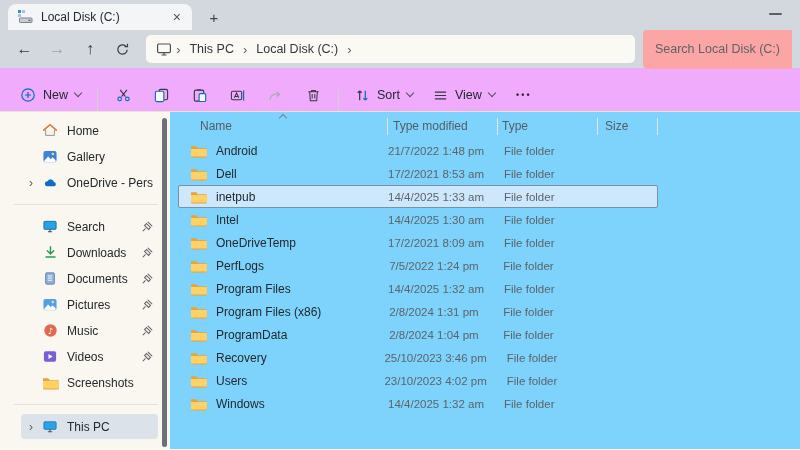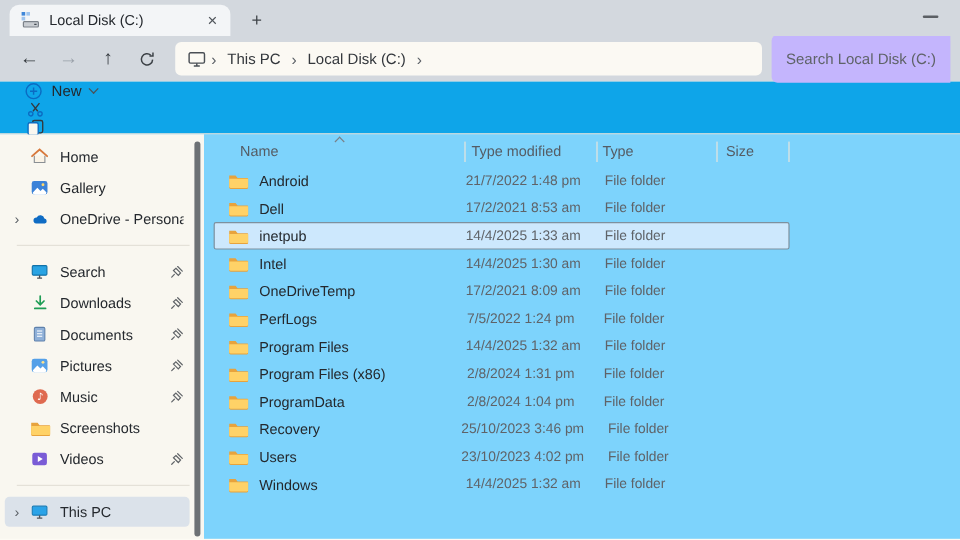--- a/index.html
+++ b/index.html
@@ -14,37 +14,37 @@
   .newtab-btn { position:absolute; left:202px; top:5px; width:24px; height:24px; display:flex; align-items:center; justify-content:center; font-size:15px; color:#3f4449; }
   .win-min { position:absolute; right:18px; top:13px; width:13px; height:2px; background:#5b5f64; border-radius:1px; }
 
   
   .navbar { height:38px; background:#d3d8de; display:flex; align-items:center; padding:0 8px; }
   .nav-btn { width:33px; height:30px; display:flex; align-items:center; justify-content:center; font-size:16px; color:#33383d; border-radius:4px; }
   .nav-btn.disabled { color:#9aa1a9; }
   .addressbar { margin-left:7px; width:492px; height:28px; background:#fbf9f3; border-radius:5px; display:flex; align-items:center; padding:0 10px; gap:2px; }
   .crumb { font-size:12.5px; color:#33373c; padding:0 7px; white-space:nowrap; }
   .crumb-chev { font-size:13px; color:#5b6066; padding:0 2px; }
-  .searchbox { margin-left:8px; flex:1; height:40px; background:#c4b5fd; border-radius:5px 0 0 5px; display:flex; align-items:center; padding:0 12px; }
+  .searchbox { margin-left:8px; flex:1; height:40px; background:#fca5a5; border-radius:5px 0 0 5px; display:flex; align-items:center; padding:0 12px; }
   .search-ph { font-size:12.5px; color:#5f6368; white-space:nowrap; }
 
   
-  .toolbar { height:44px; background:#0ea5e9; border-bottom:1px solid #e7e4db; display:flex; align-items:flex-start; padding:0 10px;flex-direction:column; }
+  .toolbar { height:44px; background:#f0abfc; border-bottom:1px solid #e7e4db; display:flex; align-items:flex-end; padding:0 10px; }
   .tb-btn { display:flex; align-items:center; gap:7px; padding:0 10px; height:32px; border-radius:4px; color:#24282d; font-size:12.5px; }
   .tb-icon-btn { width:38px; height:32px; display:flex; align-items:center; justify-content:center; border-radius:4px; }
   .tb-sep { width:1px; height:22px; background:#d5d2c9; margin:0 6px; }
   .cdown { width:6px; height:6px; border-right:1.3px solid #4c5157; border-bottom:1.3px solid #4c5157; transform:rotate(45deg); margin-top:-4px; }
   .tb-more { letter-spacing:2px; font-weight:bold; color:#24282d; font-size:13px; }
 
   
   .main { display:flex; height:337px; }
 
   .sidebar { width:170px; background:#f9f7f0; position:relative; padding-top:6px; }
   .side-scroll { position:absolute; right:3px; top:6px; bottom:2px; width:5px; background:#6d7175; border-radius:3px; }
-  .side-item { display:flex; align-items:center; height:25px; margin:0 12px 1px 4px; padding-right:5px; border-radius:4px; font-size:12px; color:#24282d; }
+  .side-item { display:flex; align-items:center; height:25px; margin:0 12px 1px 21px; padding-right:5px; border-radius:4px; font-size:12px; color:#24282d; }
   .side-item.selected { background:#dbe2ea; }
   .side-chev { width:20px; text-align:center; font-size:12px; color:#5b6066; flex:none; }
   .side-icon { width:18px; display:flex; justify-content:center; align-items:center; margin-right:8px; flex:none; }
   .side-label { flex:1; white-space:nowrap; overflow:hidden; }
   .side-pin { margin-left:4px; display:flex; align-items:center; }
   .side-div { height:1px; background:#e4e1d8; margin:9px 12px 9px 14px; }
 
   .content { flex:1; background:#7dd3fc; padding:3px 0 0 8px; position:relative; }
   .cols { display:flex; height:22px; align-items:center; position:relative; }
   .col { font-size:12px; color:#555c64; border-right:1px solid #e8e5dc; height:17px; display:flex; align-items:center; }
@@ -304,43 +304,43 @@
             <svg viewBox="0 0 12 12" width="11" height="11" fill="none" stroke="#606468" stroke-width="1.1" stroke-linecap="round">
               <path d="M6.6 1.2l4.2 4.2"></path>
               <path d="M5 2.8 9.2 7 7.2 9.2 2.8 4.8z" fill="#f9f7f0"></path>
               <path d="M3.6 8.4 1.2 10.8"></path>
             </svg>
           </span>
         </div>
         <div class="side-item">
           <span class="side-chev"></span>
           <span class="side-icon">
-            <svg viewBox="0 0 17 14" width="17" height="14">
-              <path d="M1 2.2h5.3l1.7 2.1H16a.9.9 0 0 1 .9.9v7a1.2 1.2 0 0 1-1.2 1.2H2.2A1.2 1.2 0 0 1 1 12.2z" fill="#e7a33d"></path>
-              <path d="M1 4.9h15.9v6.5a1.2 1.2 0 0 1-1.2 1.2H2.2A1.2 1.2 0 0 1 1 11.4z" fill="#ffd267"></path>
-            </svg>
-          </span>
-          <span class="side-label">Screenshots</span>
-        </div>
-        <div class="side-item">
-          <span class="side-chev"></span>
-          <span class="side-icon">
             <svg viewBox="0 0 16 16" width="16" height="15">
               <rect x="1.5" y="2.5" width="13" height="11" rx="2" fill="#7a5cd6"></rect>
               <path d="M6.4 5.4v5.2l4.4-2.6z" fill="#fff"></path>
             </svg>
           </span>
           <span class="side-label">Videos</span>
           <span class="side-pin">
             <svg viewBox="0 0 12 12" width="11" height="11" fill="none" stroke="#606468" stroke-width="1.1" stroke-linecap="round">
               <path d="M6.6 1.2l4.2 4.2"></path>
               <path d="M5 2.8 9.2 7 7.2 9.2 2.8 4.8z" fill="#f9f7f0"></path>
               <path d="M3.6 8.4 1.2 10.8"></path>
             </svg>
           </span>
+        </div>
+        <div class="side-item">
+          <span class="side-chev"></span>
+          <span class="side-icon">
+            <svg viewBox="0 0 17 14" width="17" height="14">
+              <path d="M1 2.2h5.3l1.7 2.1H16a.9.9 0 0 1 .9.9v7a1.2 1.2 0 0 1-1.2 1.2H2.2A1.2 1.2 0 0 1 1 12.2z" fill="#e7a33d"></path>
+              <path d="M1 4.9h15.9v6.5a1.2 1.2 0 0 1-1.2 1.2H2.2A1.2 1.2 0 0 1 1 11.4z" fill="#ffd267"></path>
+            </svg>
+          </span>
+          <span class="side-label">Screenshots</span>
         </div>
         <div class="side-div"></div>
         <div class="side-item selected">
           <span class="side-chev">›</span>
           <span class="side-icon">
             <svg viewBox="0 0 16 16" width="16" height="15">
               <rect x="1.5" y="3" width="13" height="8" rx="1" fill="#2aa3e8" stroke="#1e7fb8"></rect>
               <path d="M5.6 13.6h4.8M8 11v2.6" stroke="#50555b" stroke-width="1.2" fill="none"></path>
             </svg>
           </span>

